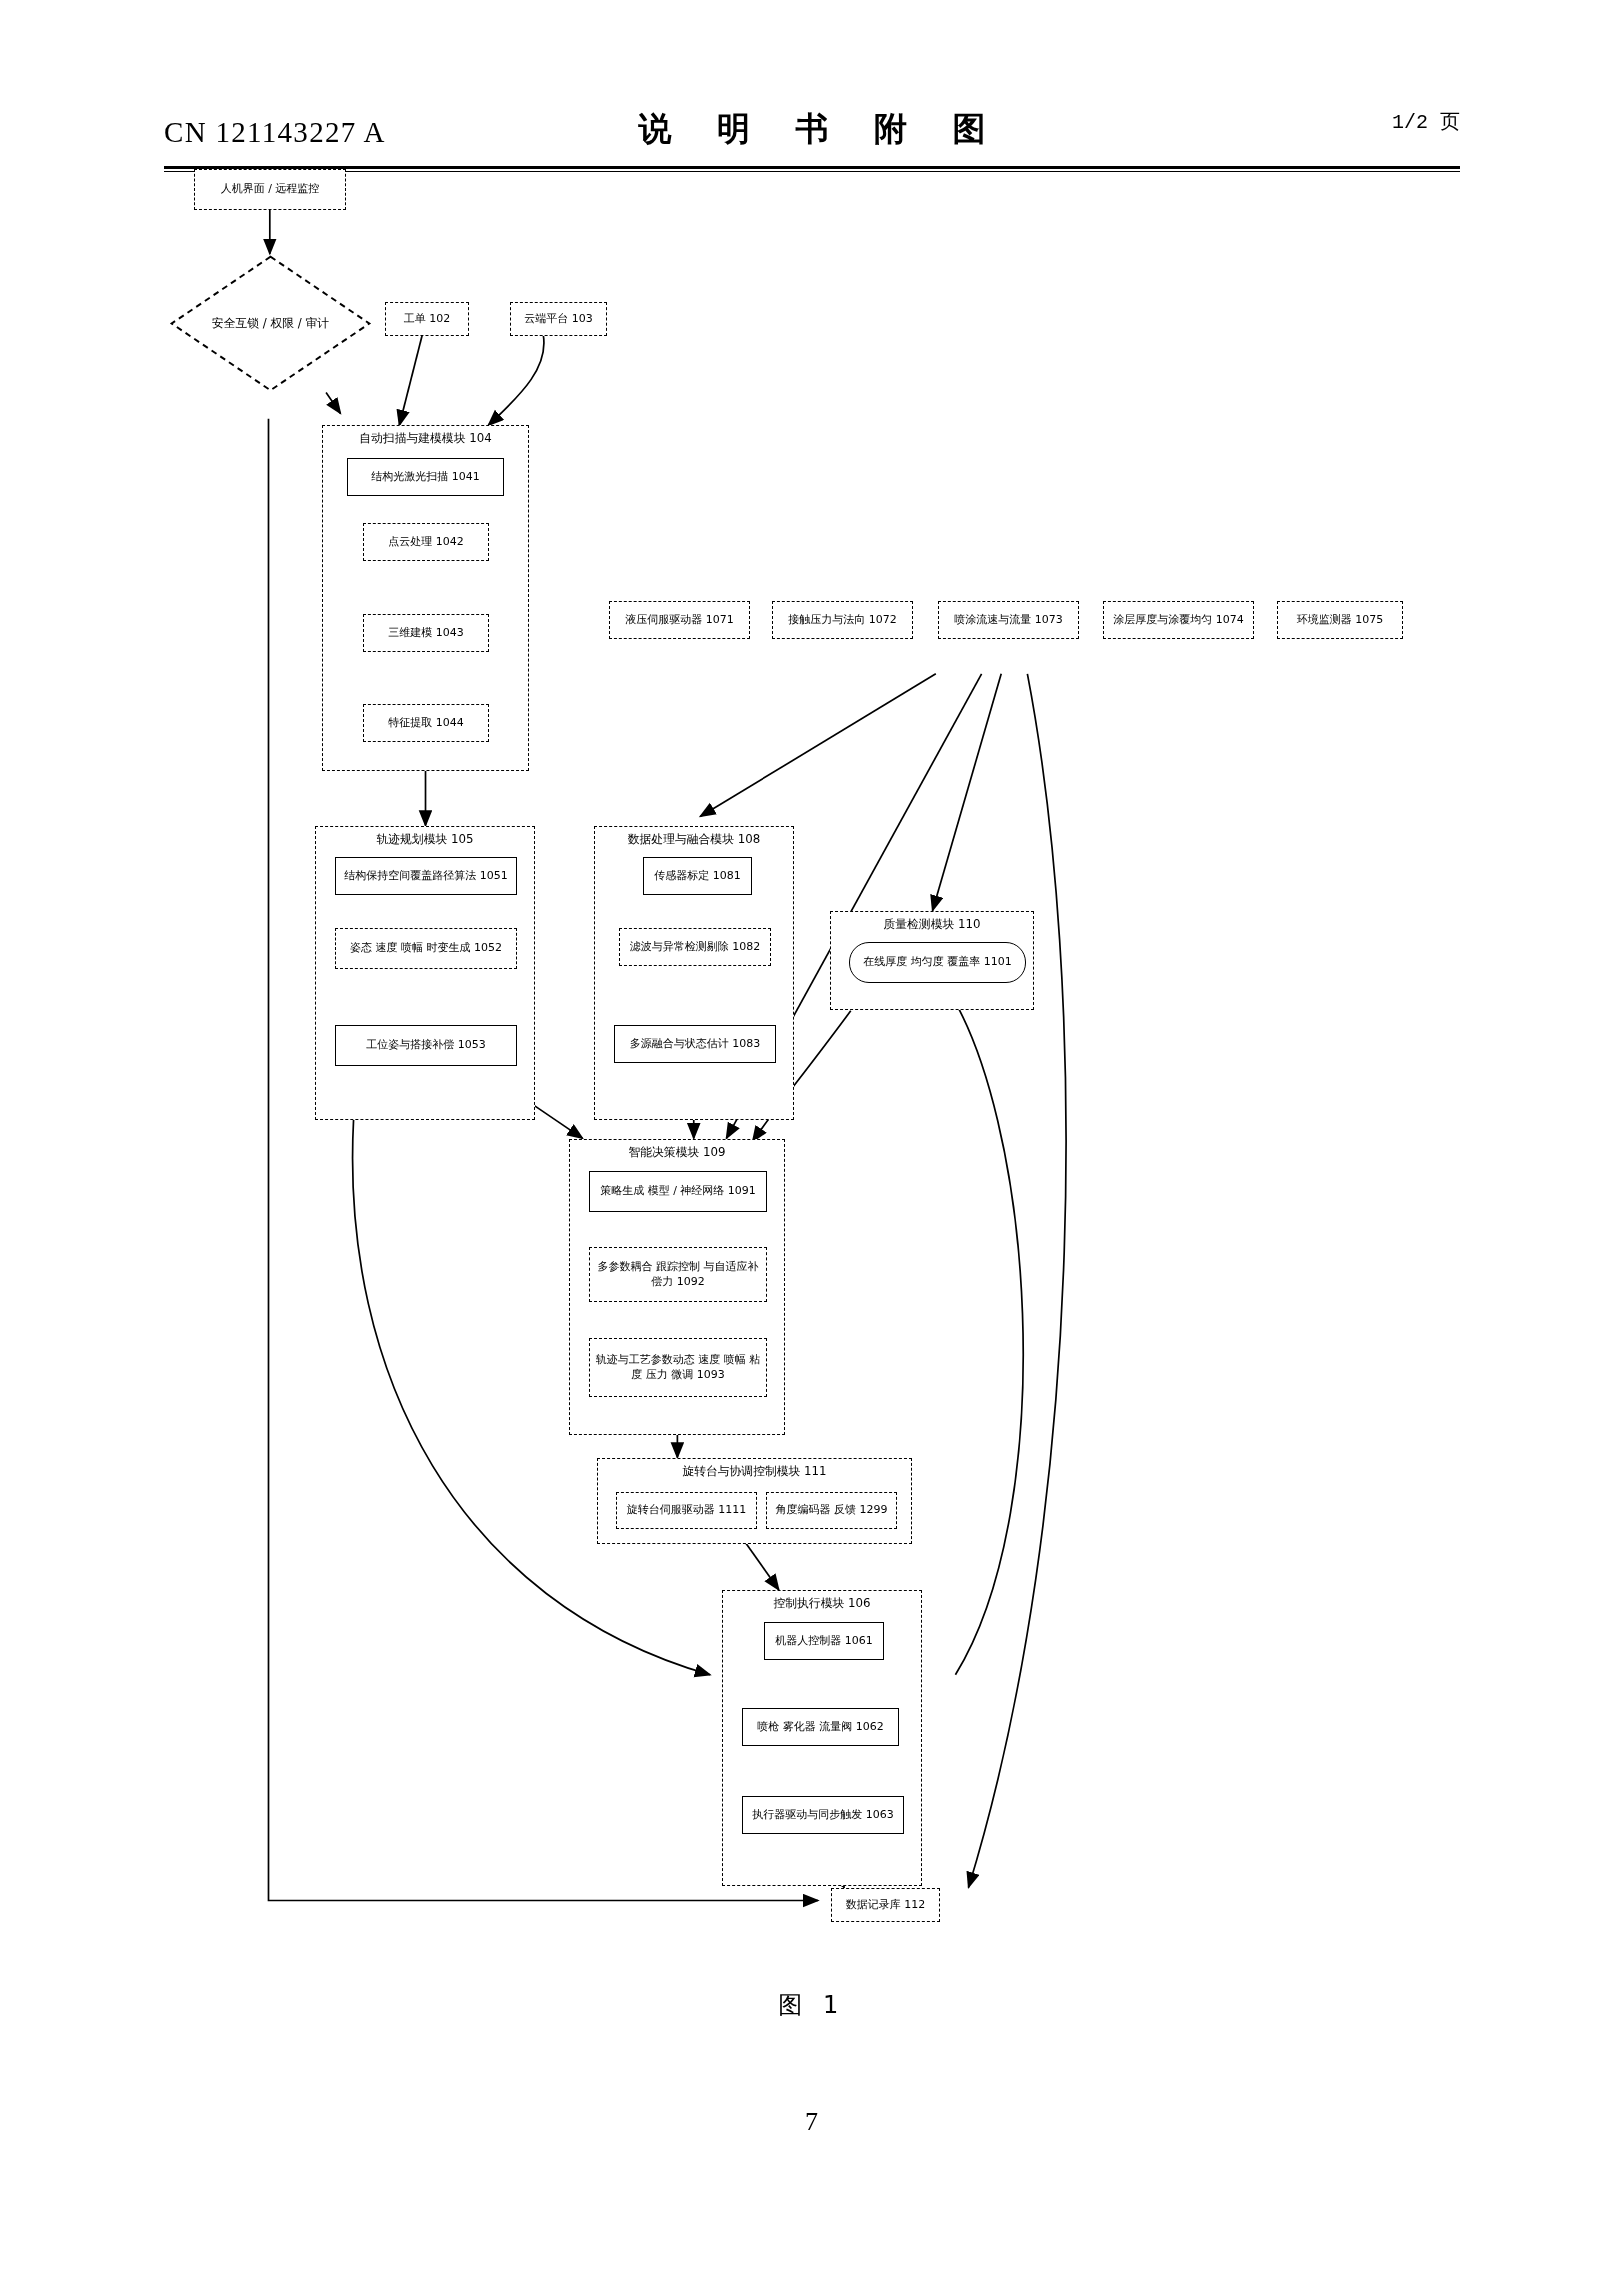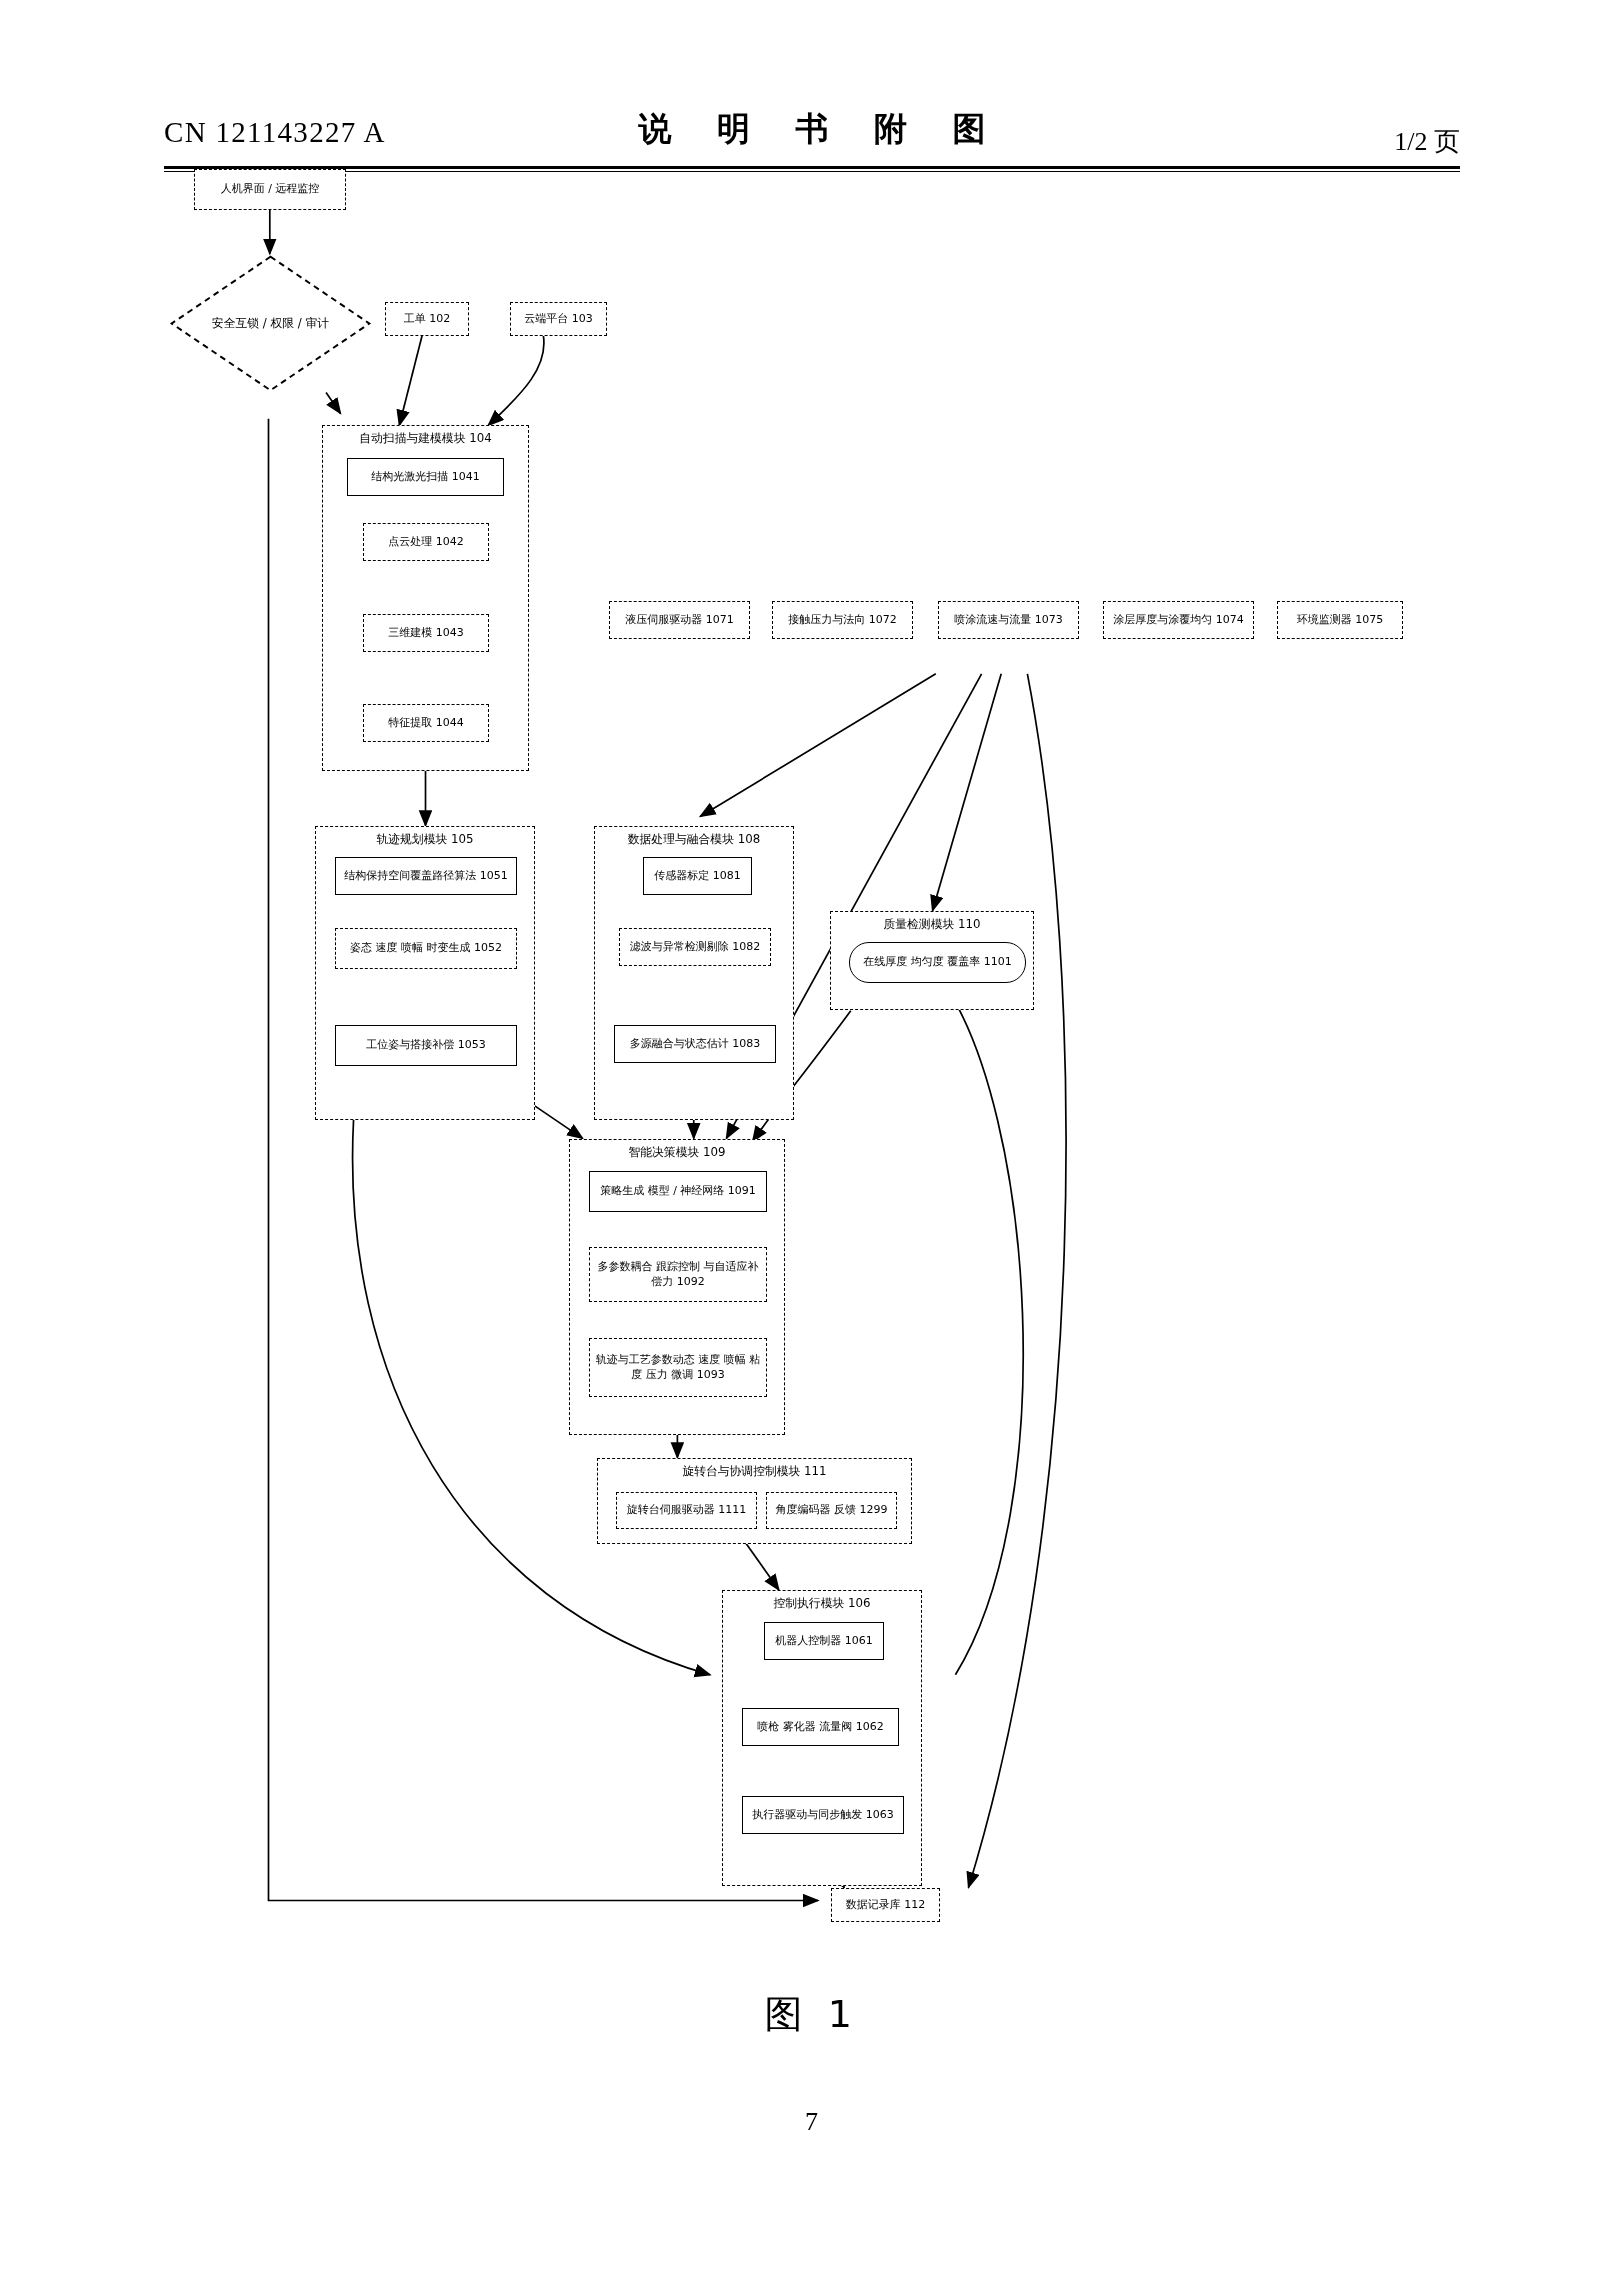--- a/index.html
+++ b/index.html
@@ -32,23 +32,23 @@
     position: absolute;
     left: 0; right: 0; top: 9.2px;
     text-align: center;
     font-family: "DejaVu Sans", sans-serif;
     font-size: 33px;
     font-weight: bold;
     letter-spacing: 17px;
     text-indent: 17px;
   }
   #hdr-right {
-    position: absolute; right: 0; top: 26px;
-    font-family: Liberation Serif, serif;
-    font-size: 26px;
+    position: absolute; right: 0; top: 10px;
+    font-family: Liberation Mono, monospace;
+    font-size: 20px;
     white-space: nowrap;
   }
   #hdr-rule {
     position: absolute;
     left: 0; top: 68px;
     width: 1296px;
     height: 0;
     border-top: 3.3px solid #000;
     border-bottom: 1.3px solid #000;
     height: 5.9px;
@@ -120,21 +120,21 @@
     font-size: 11.8px;
   }
 
   
   #fig-caption {
     position: absolute;
     left: 0; right: 0;
     top: 1989px;
     text-align: center;
     font-family: "DejaVu Sans", sans-serif;
-    font-size: 38px;
+    font-size: 24px;
     letter-spacing: 6.5px;
   }
   #folio {
     position: absolute;
     left: 0; right: 0;
     top: 2107px;
     text-align: center;
     font-family: "Liberation Serif", serif;
     font-size: 26px;
   }

